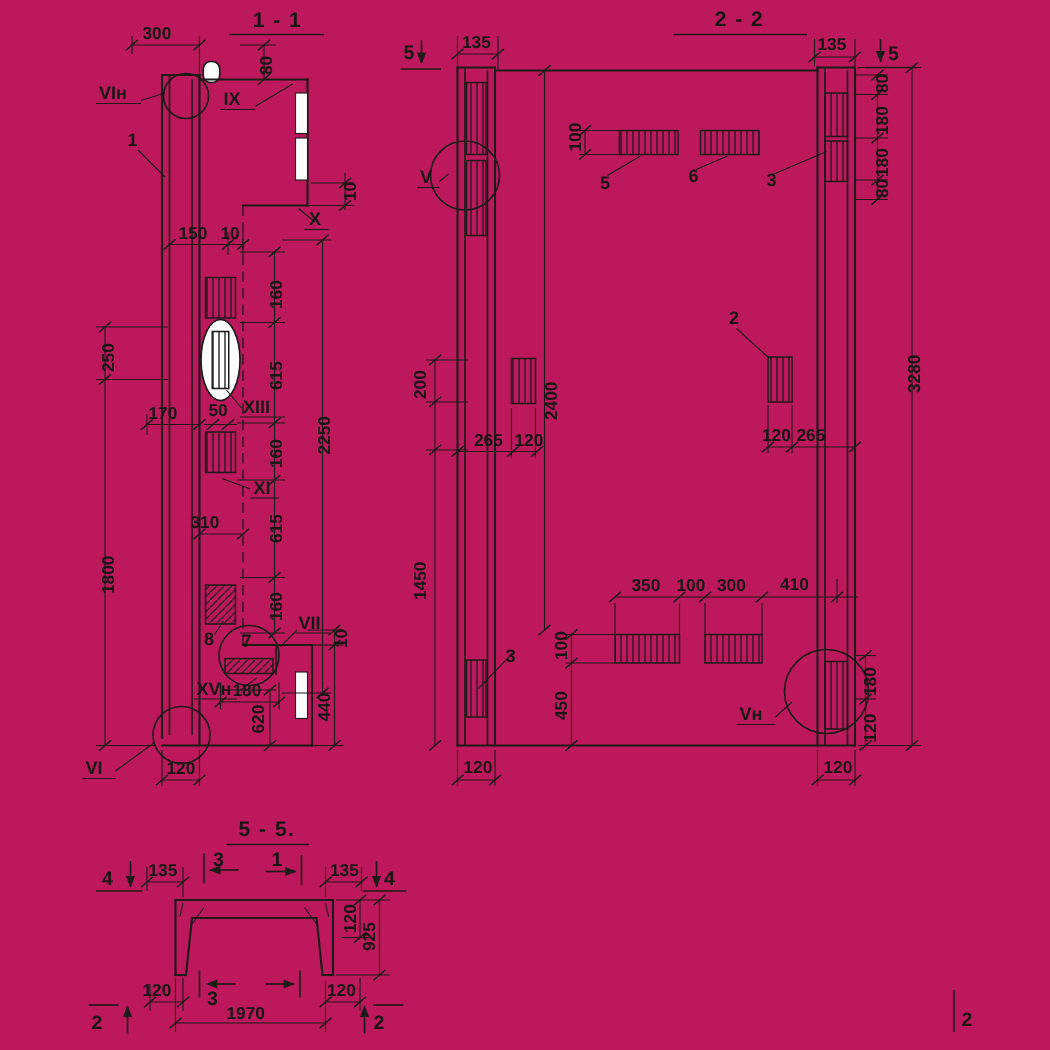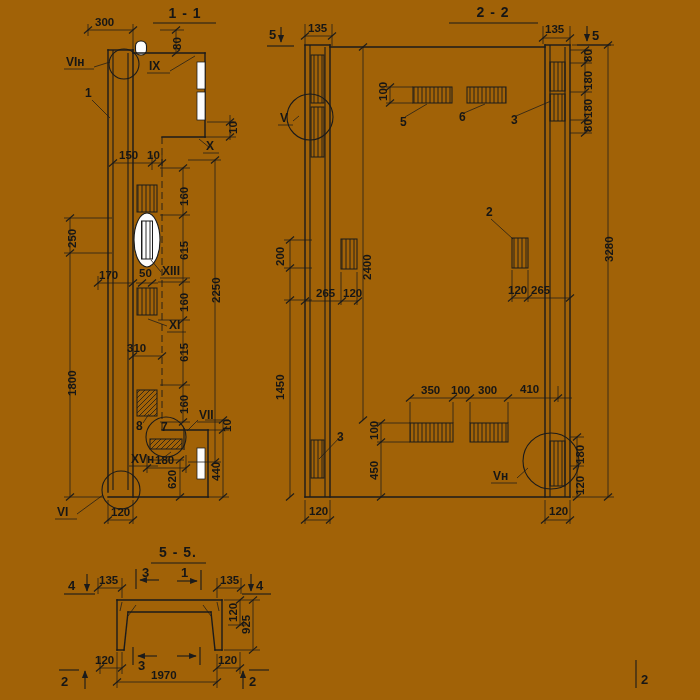--- a/index.html
+++ b/index.html
@@ -1,16 +1,16 @@
 <!DOCTYPE html>
 <html><head>
 <meta charset="utf-8">
 <style>
   html,body{margin:0;padding:0;background:#e8e8e8;}
-  .page{width:700px;height:700px;background:#a16207;position:relative;margin:0 auto;
+  .page{width:700px;height:700px;background:#be185d;position:relative;margin:0 auto;
         font-family:"Liberation Sans",sans-serif;}
   svg{display:block;}
   .ln  {stroke:#1b1b1b;stroke-width:1.4;fill:none;stroke-linecap:square;}
   .md  {stroke:#1b1b1b;stroke-width:1.1;fill:none;}
   .tn  {stroke:#1b1b1b;stroke-width:0.75;fill:none;}
   .dsh {stroke:#1b1b1b;stroke-width:0.9;fill:none;stroke-dasharray:7 4;}
   .bar {stroke:#1b1b1b;stroke-width:1;}
   .wht {fill:#fdfdfd;}
   text {fill:#161616;font-family:"Liberation Sans",sans-serif;font-size:11.5px;font-weight:bold;}
   .ttl {font-size:14px;letter-spacing:1px;}

